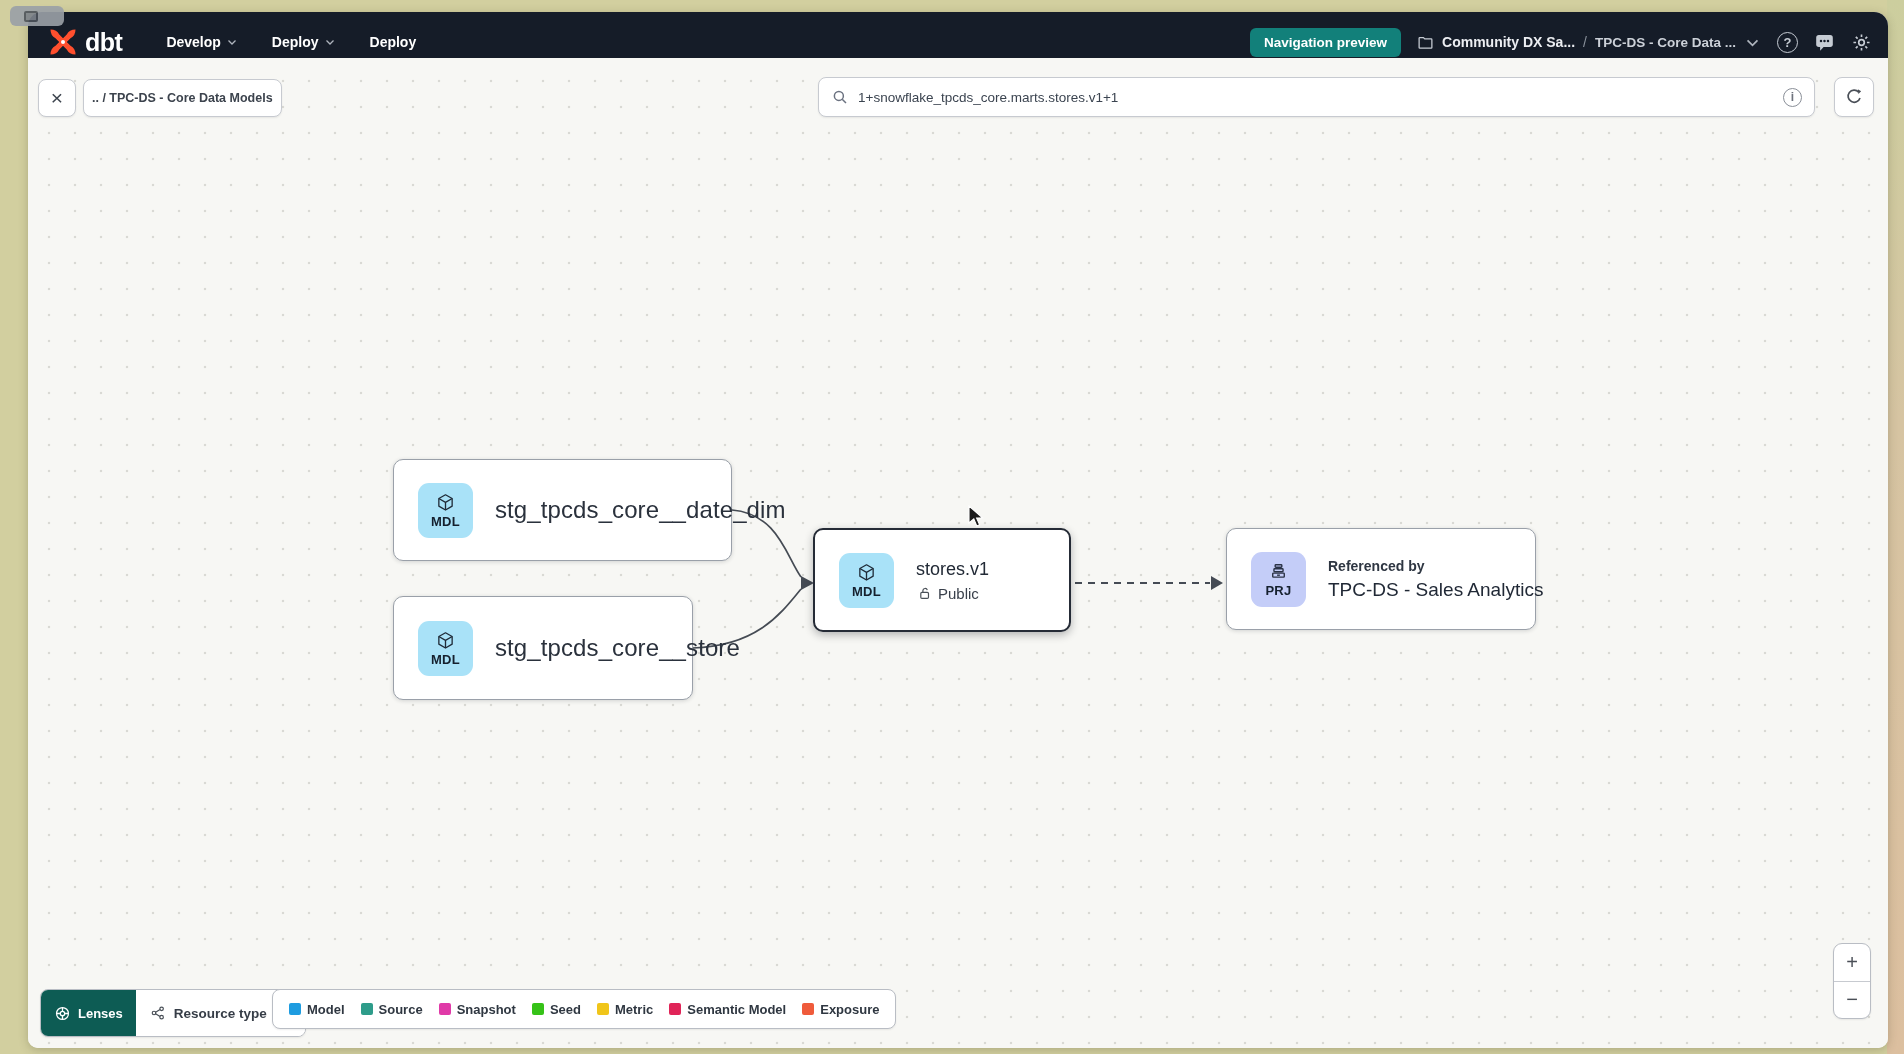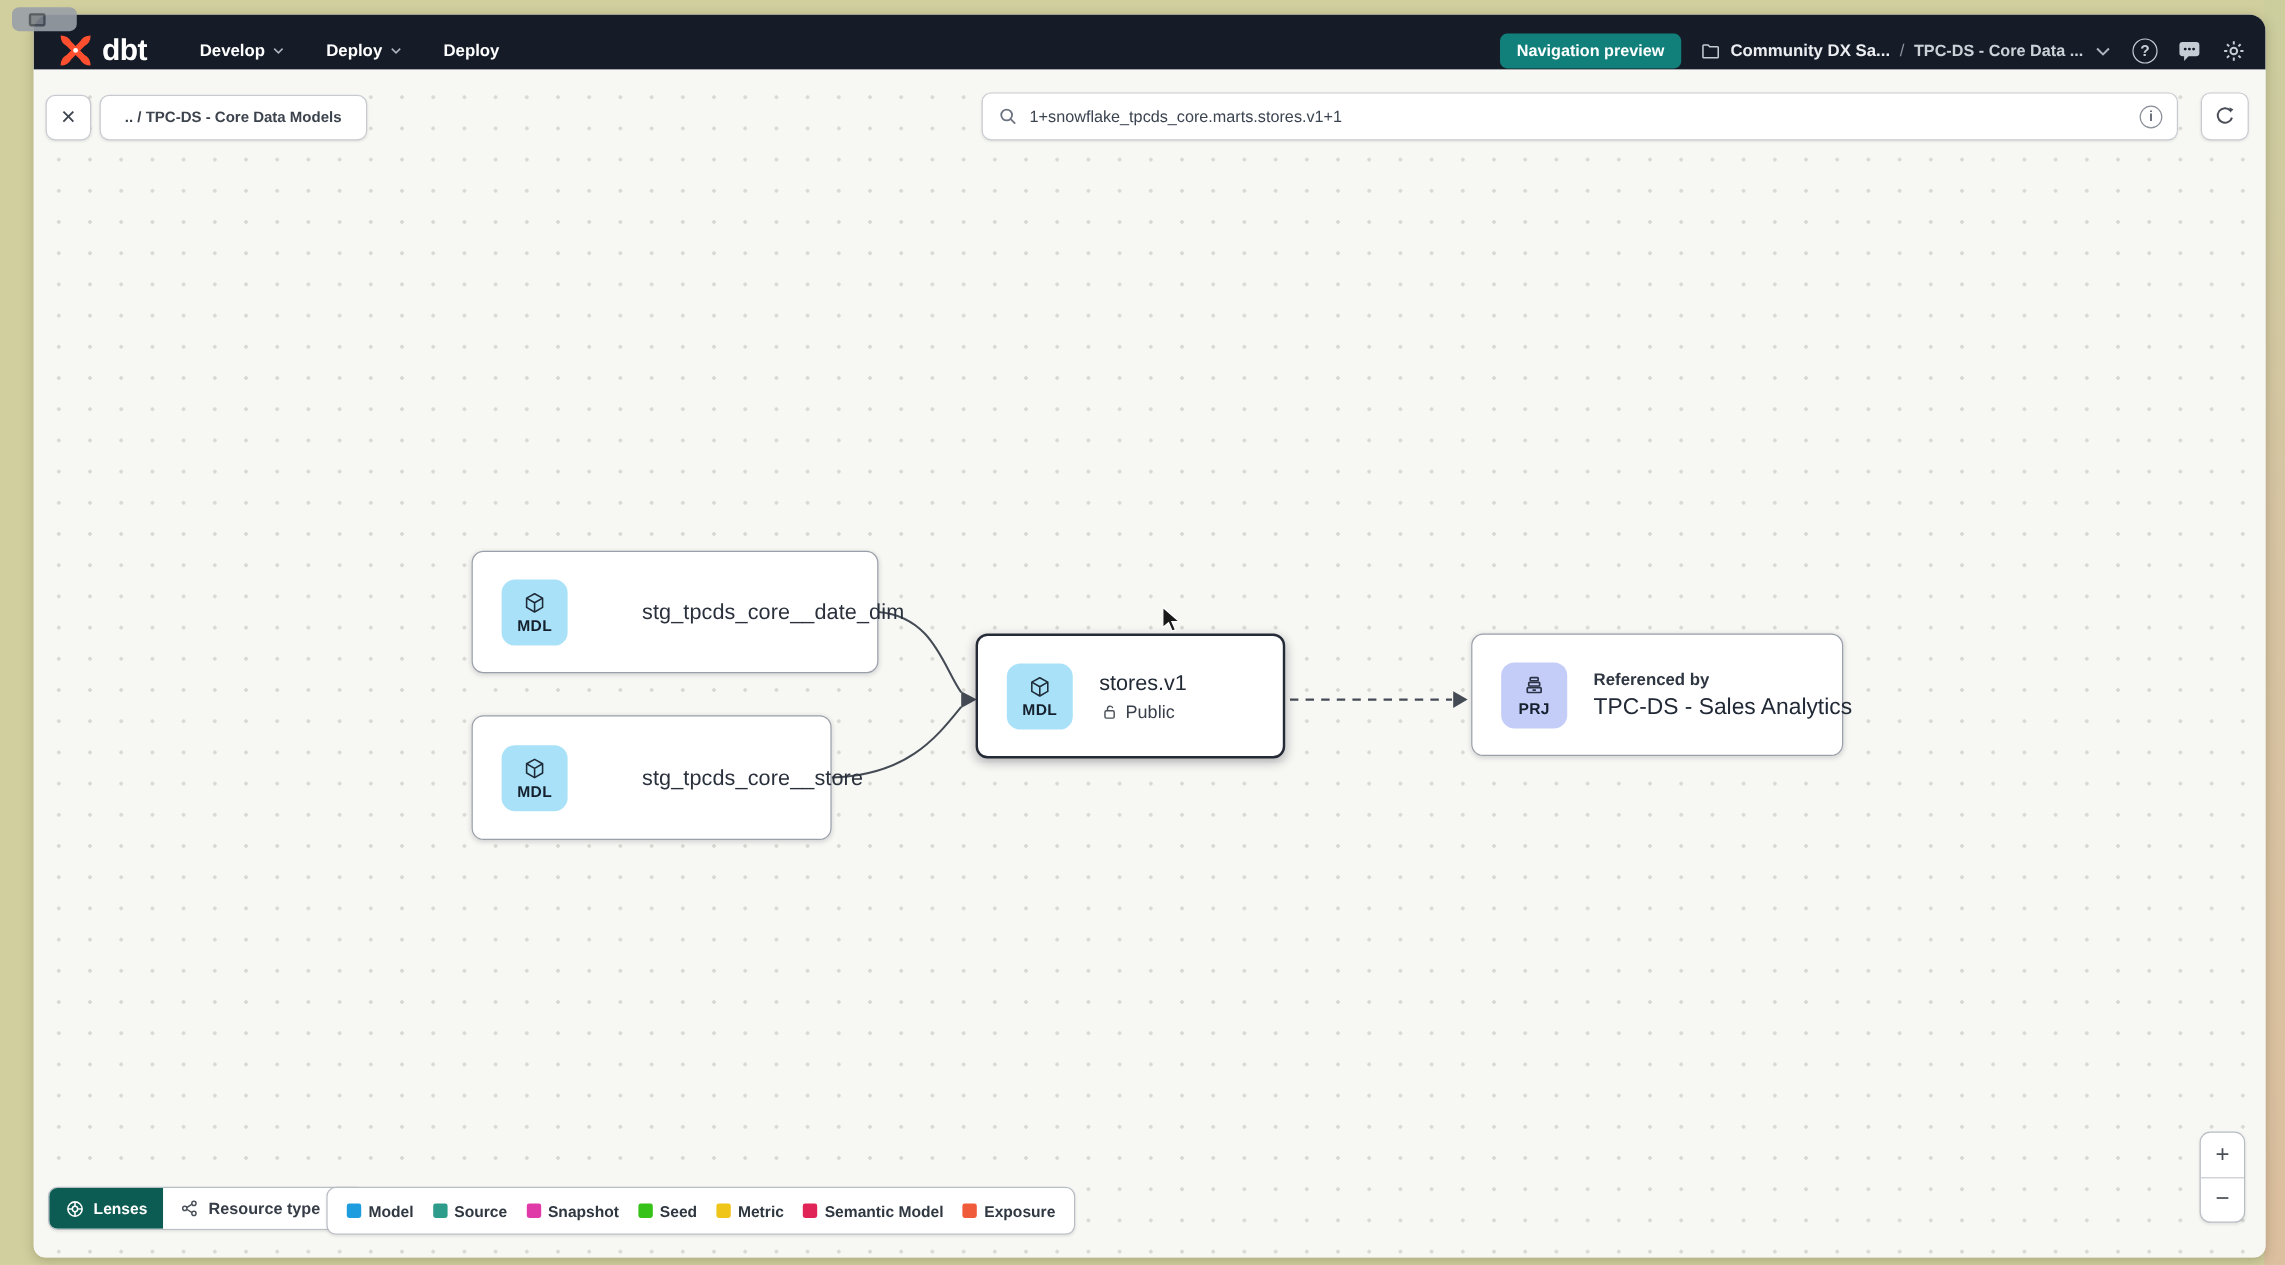--- a/index.html
+++ b/index.html
@@ -49,21 +49,21 @@
     background-image:radial-gradient(circle, #d9d9d4 1.4px, transparent 1.6px);
     background-size:26px 26px; background-position:8px 10px; }
 
   .tool-btn { position:absolute; background:#fff; border:1px solid #c7cad0;
     border-radius:8px; box-shadow:0 1px 2px rgba(0,0,0,.07); cursor:pointer;
     display:flex; align-items:center; justify-content:center;
     color:#3c434d; }
   .close-btn { left:10px; top:21px; width:38px; height:38px; font-size:21px; }
   .path-chip { position:absolute; left:55px; top:21px; height:38px; background:#fff;
     border:1px solid #c7cad0; border-radius:8px; box-shadow:0 1px 2px rgba(0,0,0,.07);
-    display:flex; align-items:center; padding:0 20px; font-size:12.5px;
+    display:flex; align-items:center; padding:0 8px; font-size:12.5px;
     font-weight:600; color:#3c434d; cursor:pointer; }
   .search { position:absolute; left:790px; top:19px; width:997px; height:40px;
     background:#fff; border:1px solid #c7cad0; border-radius:8px;
     box-shadow:0 1px 2px rgba(0,0,0,.07); display:flex; align-items:center;
     padding:0 12px; gap:9px; cursor:text; }
   .search svg { flex:none; width:18px; height:18px; }
   .search input { flex:1; border:none; outline:none; font-size:13.5px; color:#3b4450;
     font-family:inherit; background:transparent; }
   .info-dot { flex:none; width:19px; height:19px; border:1.4px solid #8a8f98;
     border-radius:50%; color:#6d727c; font-size:12px; font-weight:bold;
@@ -79,30 +79,30 @@
     align-items:center; gap:22px; padding:0 24px; cursor:pointer; }
   .node.selected { border:2px solid #252b36; box-shadow:0 3px 9px rgba(20,24,31,.3); }
   .n-datedim { left:365px; top:401px; width:339px; height:102px; }
   .n-store   { left:365px; top:538px; width:300px; height:104px; }
   .n-stores  { left:785px; top:470px; width:258px; height:104px; }
   .n-prj     { left:1198px; top:470px; width:310px; height:102px; }
   .rbadge { flex:none; width:55px; height:55px; border-radius:11px; display:flex;
     flex-direction:column; align-items:center; justify-content:center; gap:1px; }
   .rbadge svg { width:21px; height:21px; }
   .rbadge .tag { font-size:13px; font-weight:bold; color:#15202e; letter-spacing:.3px; }
-  .n-label { font-size:18px; color:#2a313c; letter-spacing:.1px; white-space:nowrap;margin-left:40px; }
+  .n-label { font-size:24px; color:#2a313c; letter-spacing:.1px; white-space:nowrap; }
   .n-col { display:flex; flex-direction:column; gap:5px; }
   .n-title { font-size:18px; color:#222a36; }
   .n-sub { display:flex; align-items:center; gap:6px; font-size:15px; color:#39404b; }
   .n-sub svg { width:16px; height:16px; }
   .n-kicker { font-size:14px; font-weight:600; color:#2e3642; }
   .n-big { font-size:19px; color:#212936; white-space:nowrap; }
 
   
-  .lens-group { position:absolute; left:12px; top:931px; height:36px; display:flex;
+  .lens-group { position:absolute; left:12px; top:931px; height:48px; display:flex;
     border-radius:8px; border:1px solid #b9bdc4; overflow:hidden; background:#fff;
     box-shadow:0 1px 2px rgba(0,0,0,.07); }
   .lens-seg { display:flex; align-items:center; gap:7px; padding:0 13px;
     color:#fff; font-size:13px; font-weight:600; cursor:pointer; }
   .lens-seg svg { width:17px; height:17px; }
   .res-seg { display:flex; align-items:center; gap:8px; padding:0 14px;
     color:#363d47; font-size:13.5px; font-weight:600; background:#fff; cursor:pointer; }
   .res-seg svg { width:16px; height:16px; }
   .legend { position:absolute; left:244px; top:931px; height:40px; background:#fff;
     border:1px solid #b9bdc4; border-radius:8px; display:flex; align-items:center;

